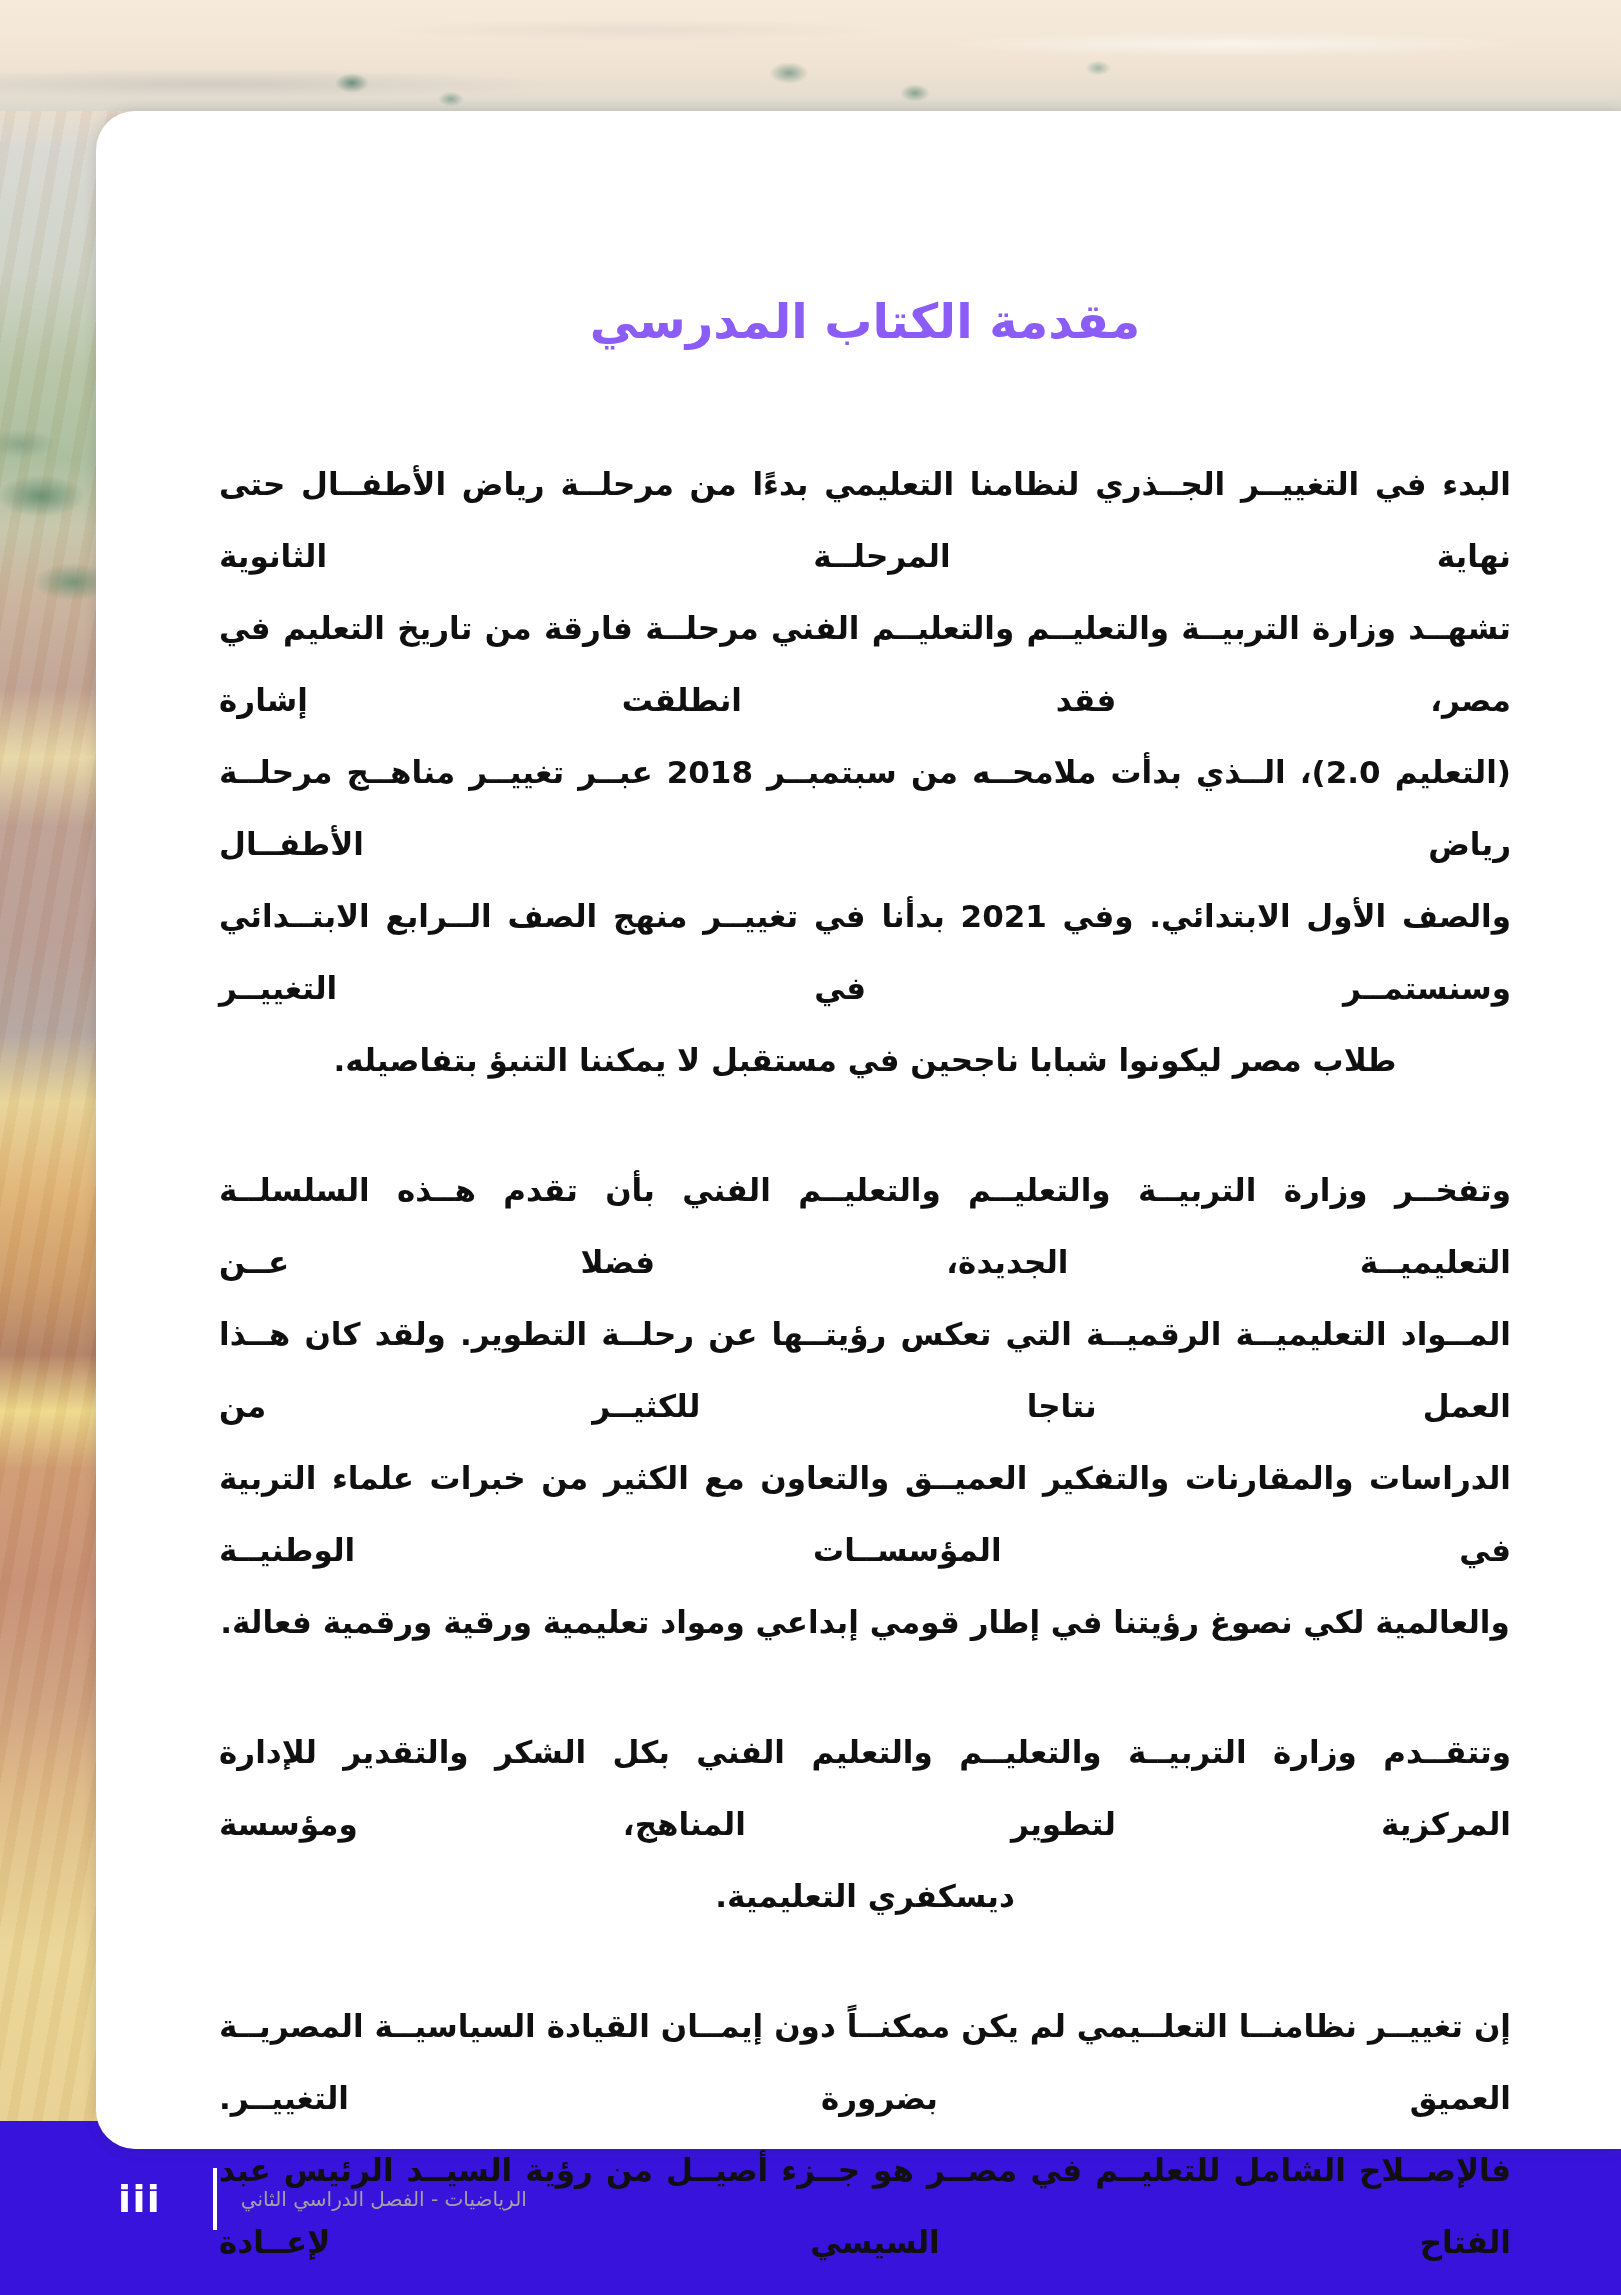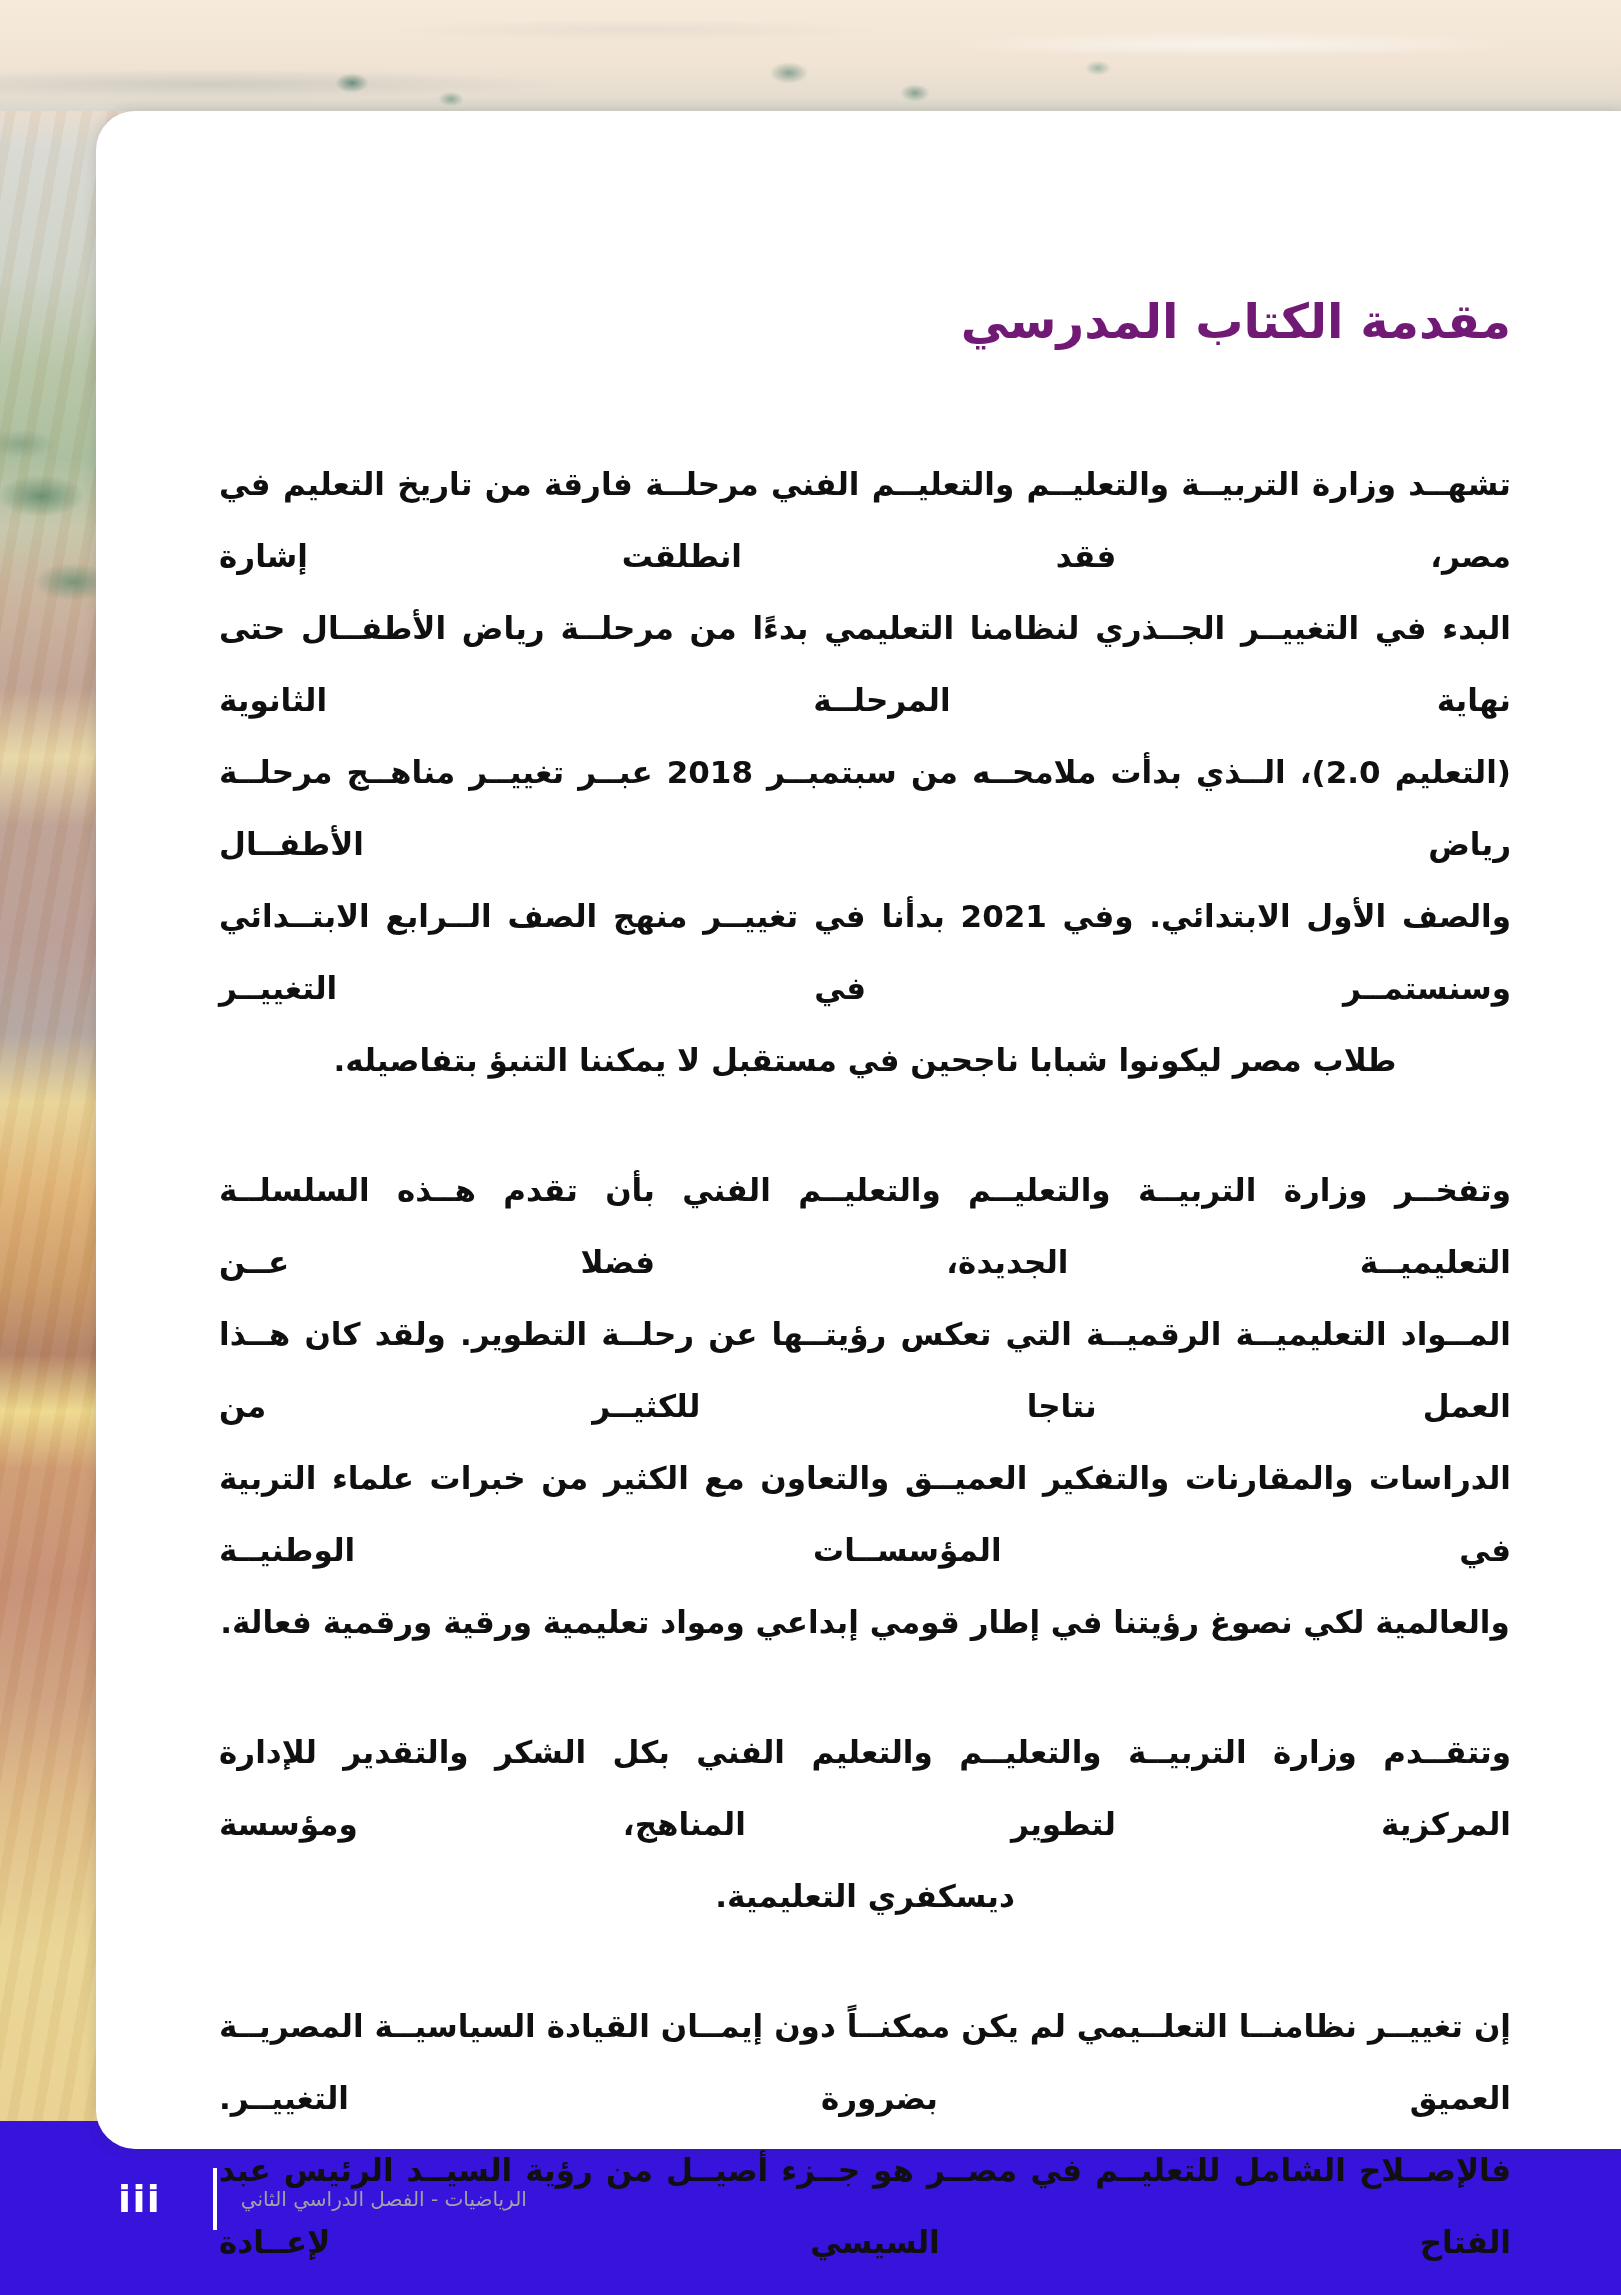--- a/index.html
+++ b/index.html
@@ -120,27 +120,27 @@
     <div class="footer-inner">
       <span class="footer-pagenum">iii</span>
       <span class="footer-divider"></span>
       <span class="footer-label">الرياضيات - الفصل الدراسي الثاني</span>
     </div>
   </div>
 
   <div class="card">
     <div class="card-content">
 
-      <h1 class="doc-title" style="color: #701a75; text-align: right;">مقدمة الكتاب المدرسي</h1>
+      <h1 class="doc-title" style="color: #8b5cf6;">مقدمة الكتاب المدرسي</h1>
 
       <div class="doc-body">
 
         <div class="para">
+          <div class="line just">البدء في التغييــر الجــذري لنظامنا التعليمي بدءًا من مرحلــة رياض الأطفــال حتى نهاية المرحلــة الثانوية</div>
           <div class="line just">تشهــد وزارة التربيــة والتعليــم والتعليــم الفني مرحلــة فارقة من تاريخ التعليم في مصر، فقد انطلقت إشارة</div>
-          <div class="line just">البدء في التغييــر الجــذري لنظامنا التعليمي بدءًا من مرحلــة رياض الأطفــال حتى نهاية المرحلــة الثانوية</div>
           <div class="line just">(التعليم 2.0)، الــذي بدأت ملامحــه من سبتمبــر 2018 عبــر تغييــر مناهــج مرحلــة رياض الأطفــال</div>
           <div class="line just">والصف الأول الابتدائي. وفي 2021 بدأنا في تغييــر منهج الصف الــرابع الابتــدائي وسنستمــر في التغييــر</div>
           <div class="line">طلاب مصر ليكونوا شبابا ناجحين في مستقبل لا يمكننا التنبؤ بتفاصيله.</div>
         </div>
 
         <div class="para">
           <div class="line just">وتفخــر وزارة التربيــة والتعليــم والتعليــم الفني بأن تقدم هــذه السلسلــة التعليميــة الجديدة، فضلا عــن</div>
           <div class="line just">المــواد التعليميــة الرقميــة التي تعكس رؤيتــها عن رحلــة التطوير. ولقد كان هــذا العمل نتاجا للكثيــر من</div>
           <div class="line just">الدراسات والمقارنات والتفكير العميــق والتعاون مع الكثير من خبرات علماء التربية في المؤسســات الوطنيــة</div>
           <div class="line">والعالمية لكي نصوغ رؤيتنا في إطار قومي إبداعي ومواد تعليمية ورقية ورقمية فعالة.</div>

